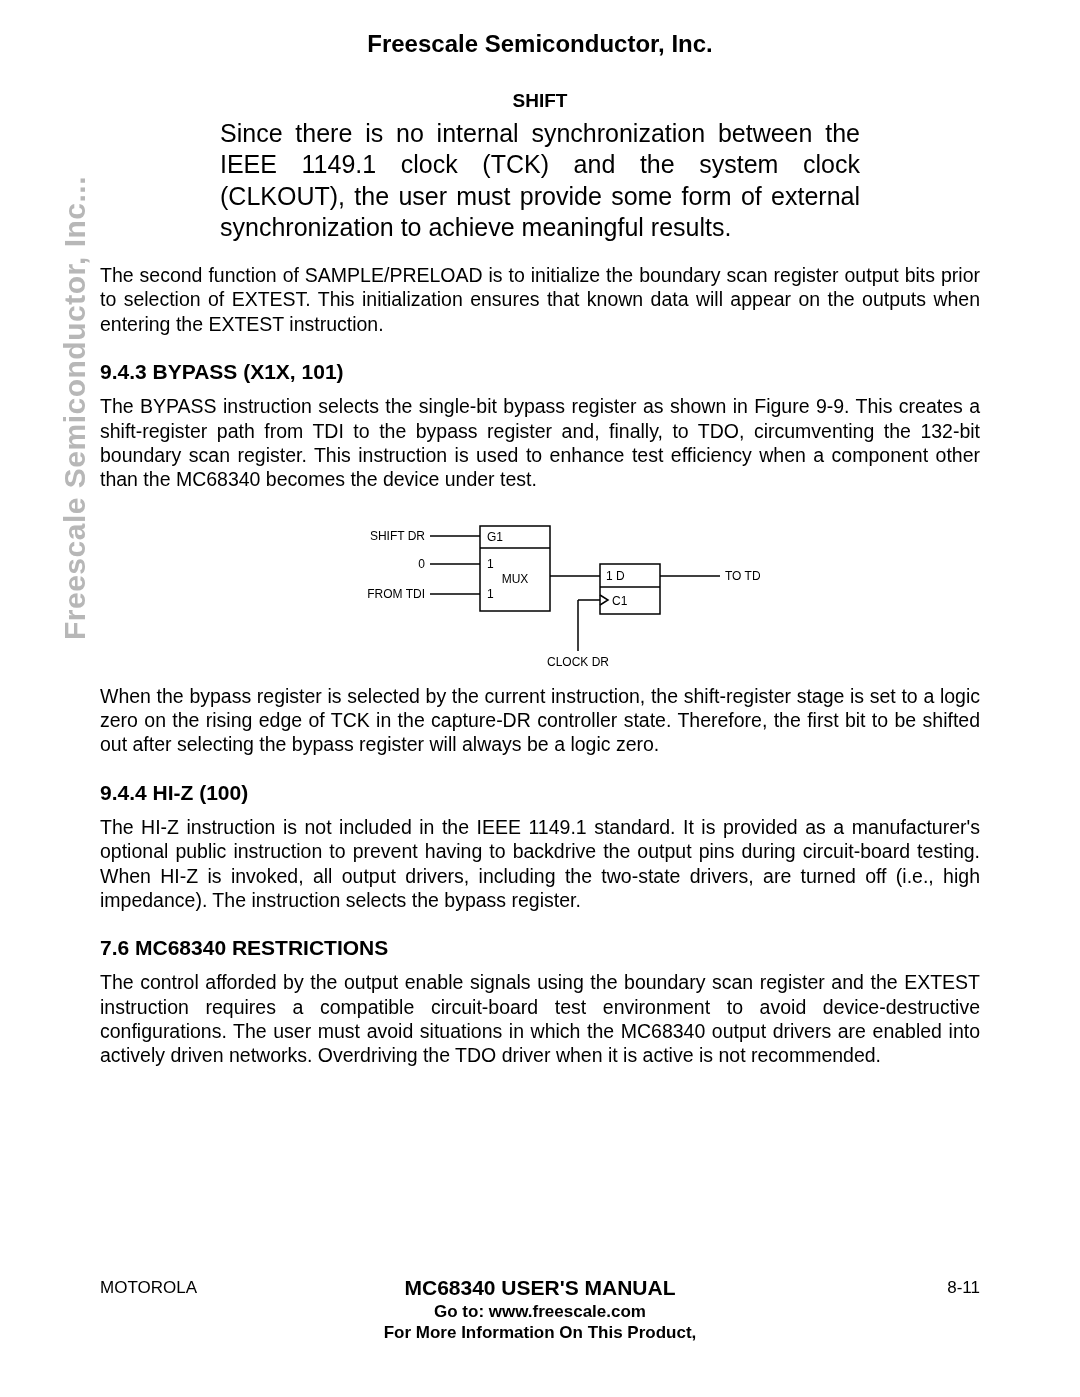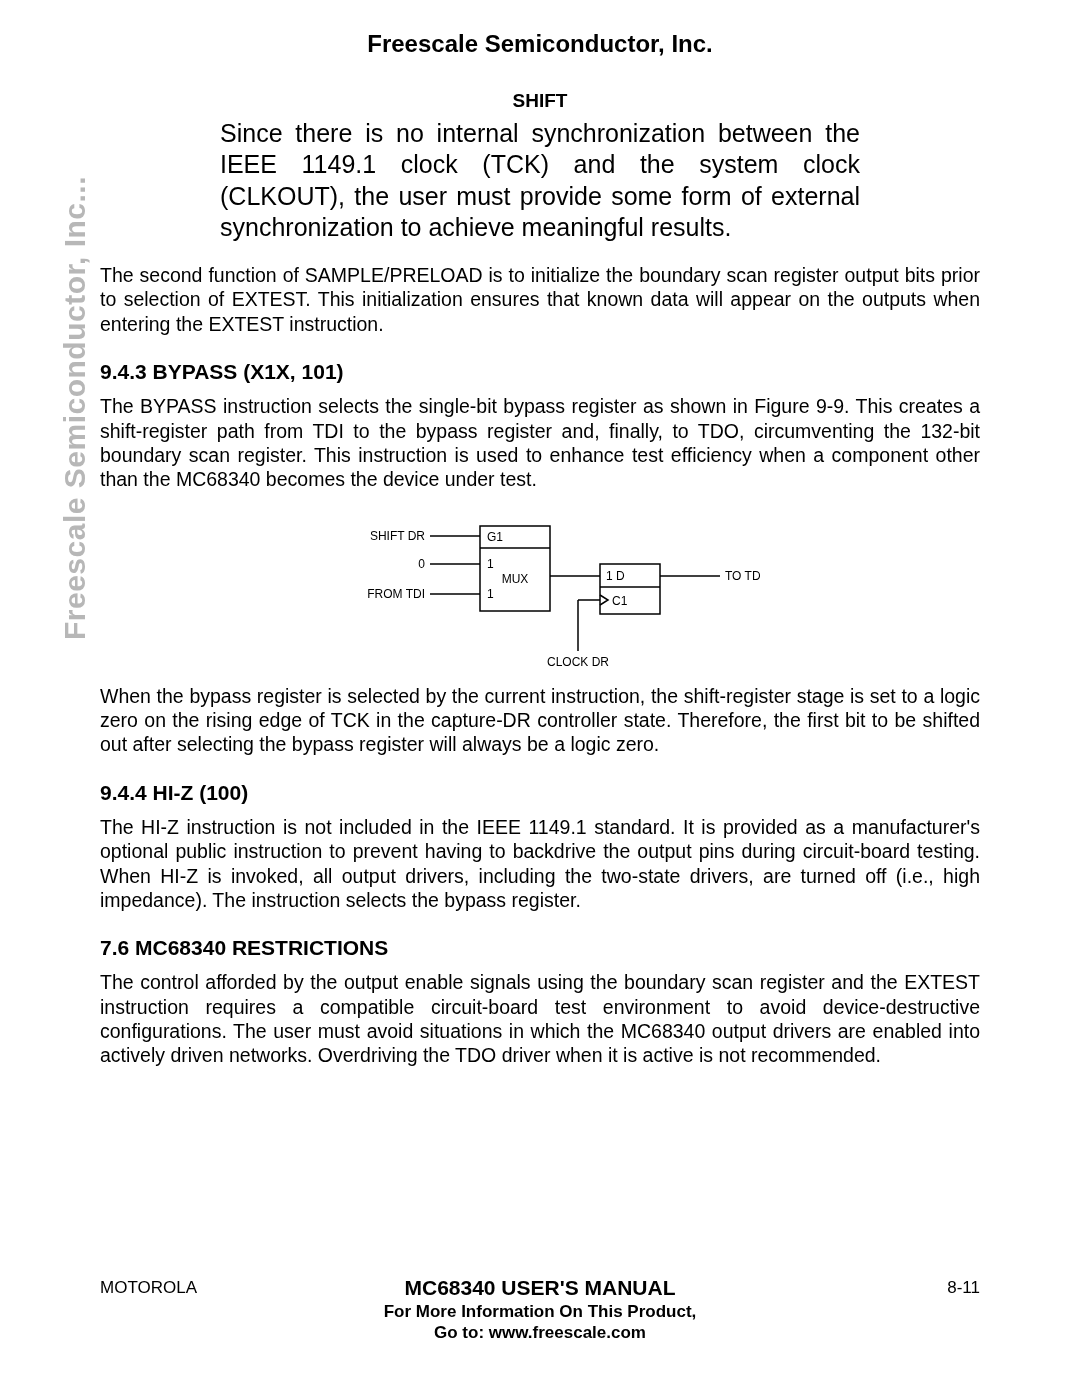--- a/index.html
+++ b/index.html
@@ -167,17 +167,17 @@
   <div class="body-para">The control afforded by the output enable signals using the boundary scan register and the EXTEST instruction requires a compatible circuit-board test environment to avoid device-destructive configurations. The user must avoid situations in which the MC68340 output drivers are enabled into actively driven networks. Overdriving the TDO driver when it is active is not recommended.</div>
 
   <div class="side-text">Freescale Semiconductor, Inc...</div>
 
   <div class="footer">
     <div class="footer-row">
       <div class="footer-left">MOTOROLA</div>
       <div class="footer-center">MC68340 USER'S MANUAL</div>
       <div class="footer-right">8-11</div>
     </div>
+    <div class="footer-info">Go to: www.freescale.com</div>
     <div class="footer-info">For More Information On This Product,</div>
-    <div class="footer-info">Go to: www.freescale.com</div>
   </div>
 
 </div>
 
 </body></html>

